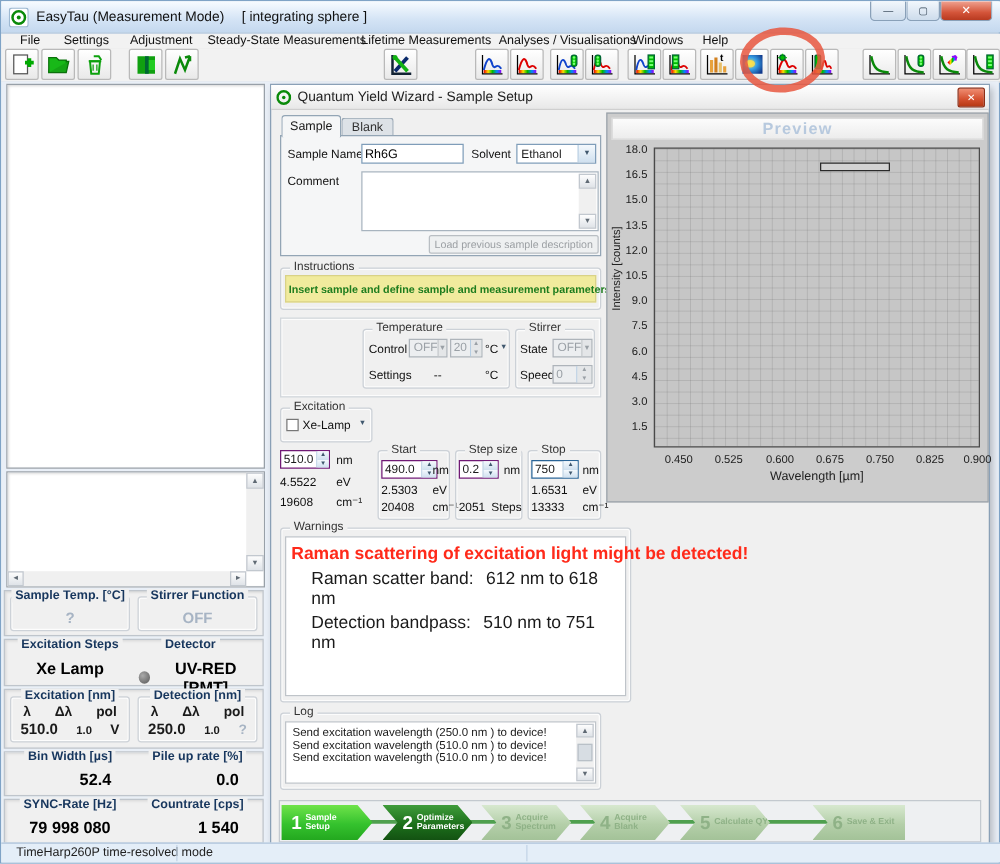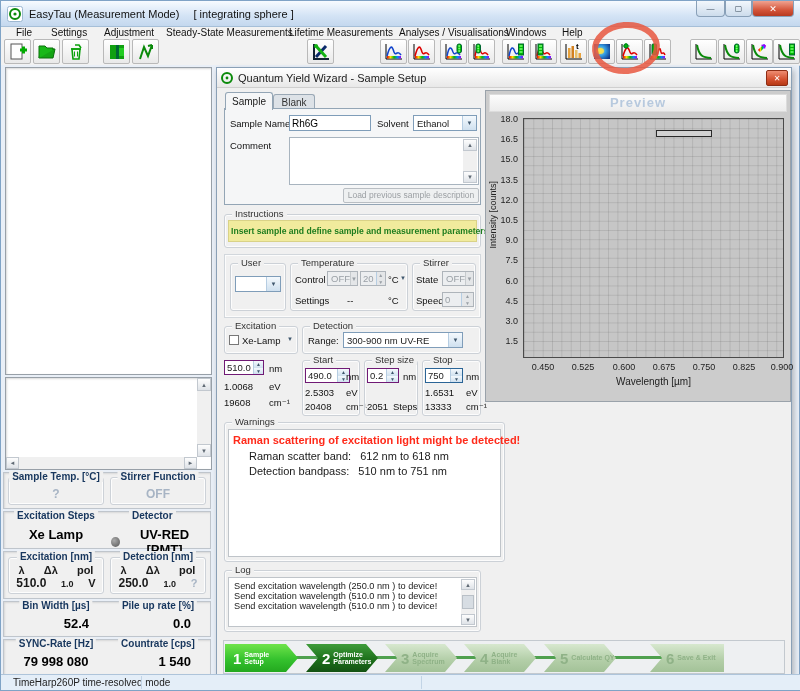--- a/index.html
+++ b/index.html
@@ -445,27 +445,20 @@
     </div>
 
     <div class="gb" style="left:7px;top:146px;width:257px;height:34px">
       <span class="gt">Instructions</span>
       <div class="abs" style="left:3px;right:3px;top:5px;height:20px;background:#f1eb9d;border:1px solid #d9d287;display:flex;align-items:center">
         <span style="font-size:8.6px;font-weight:bold;color:#1e7d1e;white-space:nowrap;padding-left:2px">Insert sample and define sample and measurement parameters!</span>
       </div>
     </div>
 
     <div class="abs" style="left:7px;top:186px;width:257px;height:64px;border:1px solid #d2d7dc;box-shadow:inset 0 0 0 1px rgba(255,255,255,.8);box-sizing:border-box">
-      <div class="gb" style="left:5px;top:8px;width:56px;height:48px">
-        <span class="gt">User</span>
-        <div class="combo" style="left:4px;top:12px;width:46px;height:16px">
-          <span class="cv"></span>
-          <span class="arr">▼</span>
-        </div>
-      </div>
       <div class="gb" style="left:65px;top:8px;width:118px;height:48px">
         <span class="gt">Temperature</span>
         <span class="lbl abs" style="left:4px;top:10px">Control</span>
         <div class="combo dis" style="left:36px;top:7px;width:31px;height:15px">
           <span class="cv">OFF</span>
           <span class="arr">▼</span>
         </div>
         <div class="spin dis" style="left:69px;top:7px;width:26px;height:15px">
           <span class="sv">20</span>
           <span class="ud">
@@ -496,39 +489,31 @@
         </div>
       </div>
     </div>
 
     <div class="gb" style="left:7px;top:258px;width:74px;height:28px">
       <span class="gt">Excitation</span>
       <span class="abs" style="left:4px;top:8px;width:8px;height:8px;background:#fff;border:1px solid #777"></span>
       <span class="lbl abs" style="left:17px;top:8px">Xe-Lamp</span>
       <span class="abs" style="right:4px;top:9px;font-size:6px;color:#40586e">▼</span>
     </div>
-    <div class="gb" style="left:85px;top:258px;width:179px;height:28px">
-      <span class="gt">Detection</span>
-      <span class="lbl abs" style="left:5px;top:8px">Range:</span>
-      <div class="combo" style="left:40px;top:5px;width:120px;height:16px">
-        <span class="cv">300-900 nm  UV-RE</span>
-        <span class="arr">▼</span>
-      </div>
-    </div>
 
     <div class="abs" style="left:7px;top:292px;width:74px;height:52px">
       <div class="spin" style="left:0;top:0;width:40px;height:15px">
         <span class="sv">510.0</span>
         <span class="ud">
             <div>▲</div>
             <div>▼</div>
           </span>
       </div>
       <span class="unit" style="left:45px;top:3px">nm</span>
-      <span class="unit" style="left:0;top:21px">1.0068</span>
+      <span class="unit" style="left:0;top:21px">4.5522</span>
       <span class="unit" style="left:45px;top:21px">eV</span>
       <span class="unit" style="left:0;top:37px">19608</span>
       <span class="unit" style="left:45px;top:37px">cm⁻¹</span>
     </div>
 
     <div class="gb" style="left:85px;top:292px;width:58px;height:56px">
       <span class="gt">Start</span>
       <div class="spin" style="left:2px;top:7px;width:45px;height:15px">
         <span class="sv">490.0</span>
         <span class="ud">
@@ -568,21 +553,21 @@
       </div>
       <span class="unit" style="left:43px;top:10px">nm</span>
       <span class="unit" style="left:2px;top:26px">1.6531</span>
       <span class="unit" style="left:43px;top:26px">eV</span>
       <span class="unit" style="left:2px;top:40px">13333</span>
       <span class="unit" style="left:43px;top:40px">cm⁻¹</span>
     </div>
 
     <div class="gb" style="left:7px;top:354px;width:281px;height:140px">
       <span class="gt">Warnings</span>
-      <div class="warnbox" style="left:3px;right:3px;top:6px;bottom:4px;padding:4px 4px 0 4px;font-size:11px">
+      <div class="warnbox" style="left:3px;right:3px;top:6px;bottom:4px;padding:4px 4px 0 4px;font-size:14px">
         <div style="color:#ff2a1a;font-weight:bold;white-space:nowrap">Raman scattering of excitation light might be detected!</div>
         <div style="margin:4px 0 0 16px">
           <span>Raman scatter band:</span>
           <span style="margin-left:6px">612 nm to 618 nm</span>
         </div>
         <div style="margin:3px 0 0 16px">
           <span>Detection bandpass:</span>
           <span style="margin-left:6px">510 nm to 751 nm</span>
         </div>
       </div>

